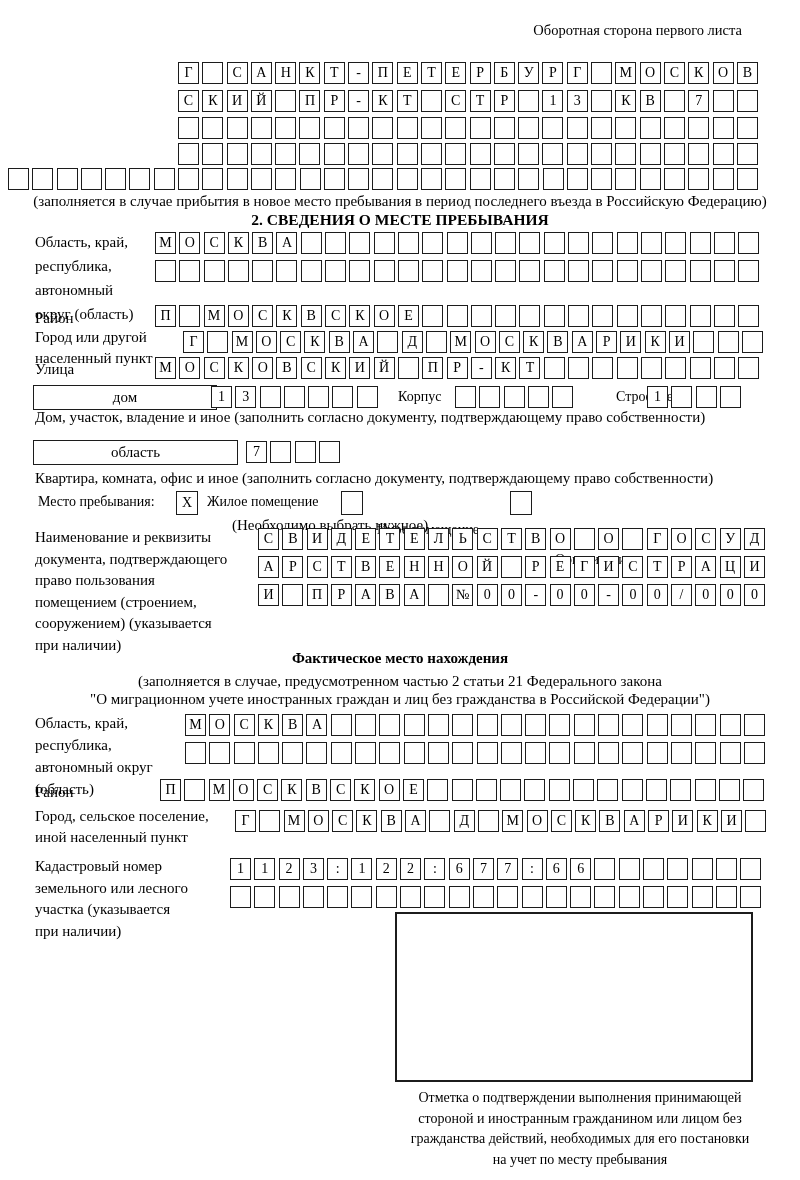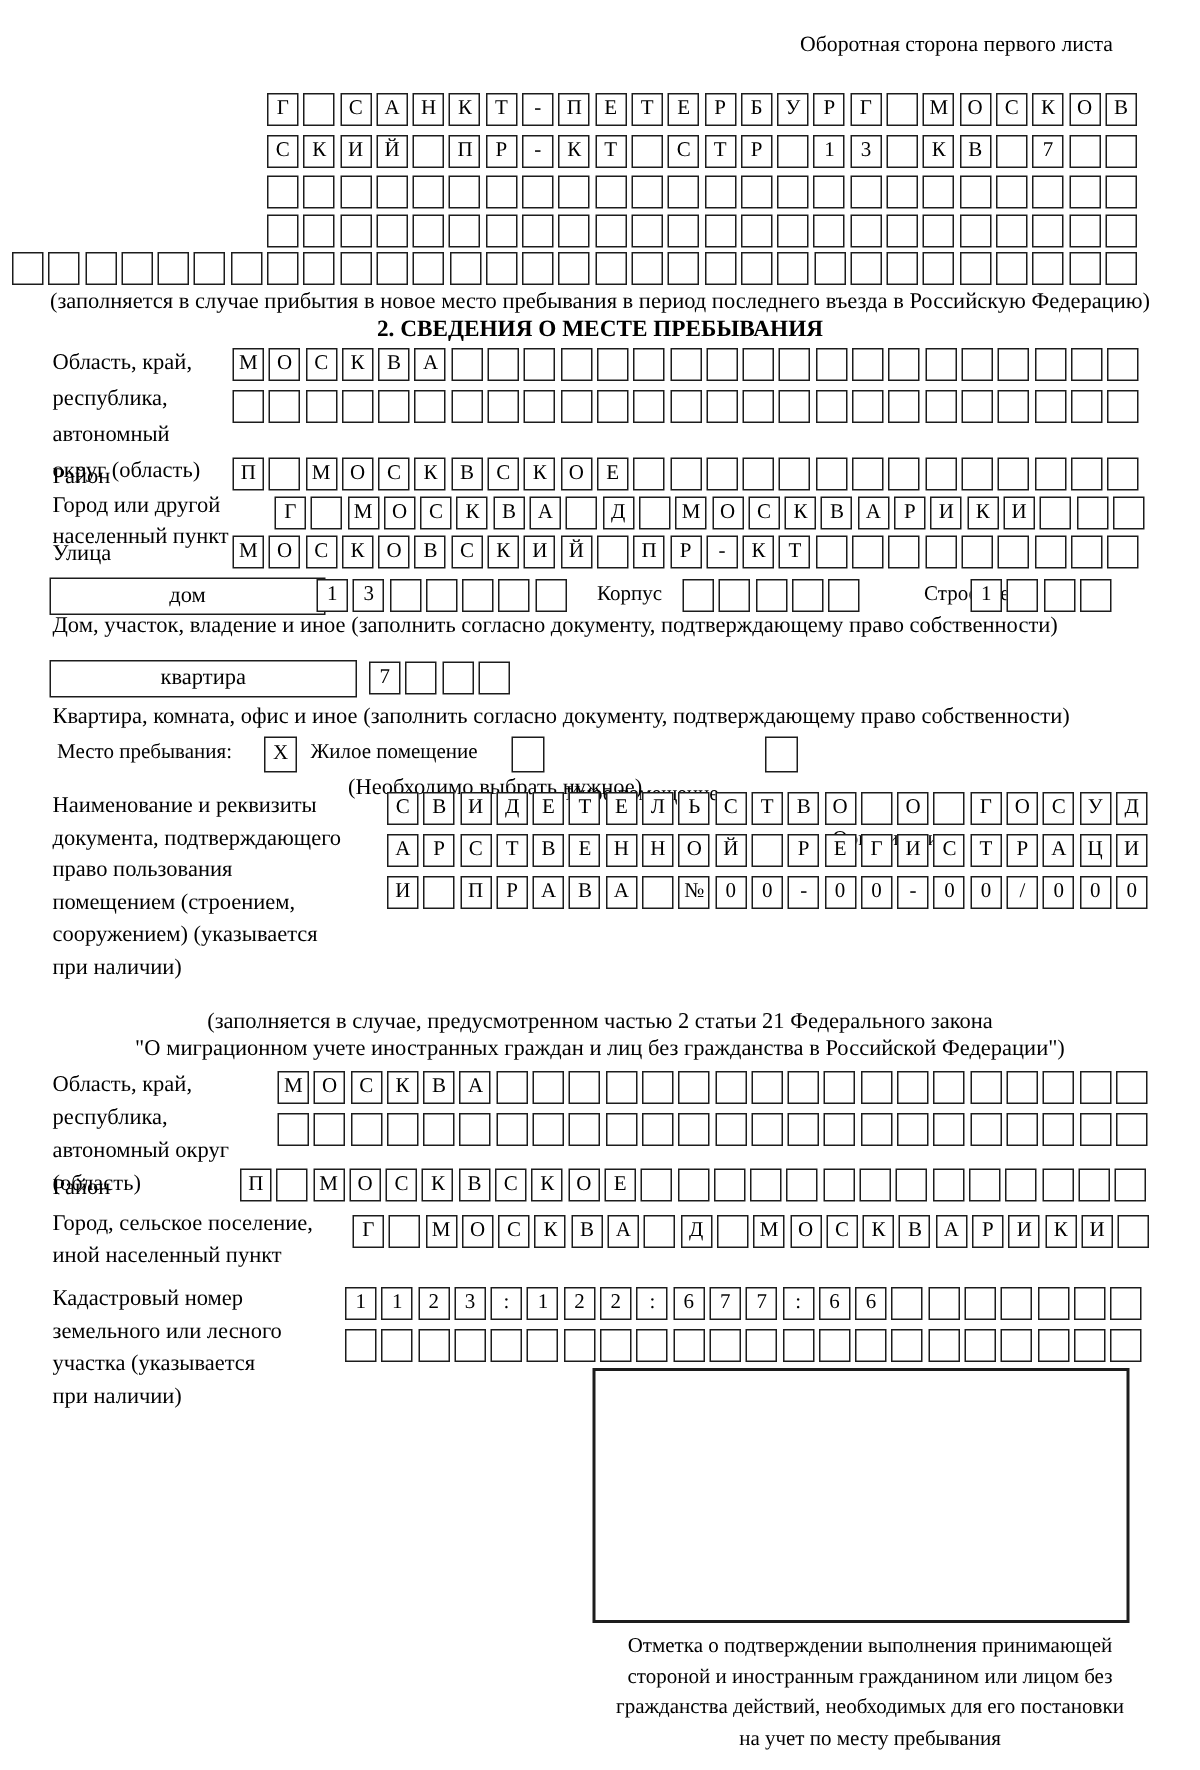--- a/index.html
+++ b/index.html
@@ -339,21 +339,21 @@
     </div>
   <div class="inline-lbl" style="left:572px; top:389px;margin-left:44px;">Строение</div>
   <div class="cellrow" style="left:647px; top:386px;">
       <span class="cell">1</span>
       <span class="cell"></span>
       <span class="cell"></span>
       <span class="cell"></span>
     </div>
   <div class="note" style="left:35px; top:398px;margin-top:11px;">Дом, участок, владение и иное (заполнить согласно документу, подтверждающему право собственности)</div>
 
-  <div class="widebox" style="left:33px; top:440px; width:205px;">квартира</div>
+  <div class="widebox" style="left:33px; top:440px; width:205px;">область</div>
   <div class="cellrow" style="left:246px; top:441px;">
       <span class="cell">7</span>
       <span class="cell"></span>
       <span class="cell"></span>
       <span class="cell"></span>
     </div>
   <div class="note" style="left:35px; top:470px;text-align:center;">Квартира, комната, офис и иное (заполнить согласно документу, подтверждающему право собственности)</div>
 
   <div class="inline-lbl" style="left:38px; top:494px;">Место пребывания:</div>
   <div class="cb" style="left:176px; top:491px;">X</div>
@@ -433,20 +433,21 @@
       <span class="cell">0</span>
       <span class="cell">-</span>
       <span class="cell">0</span>
       <span class="cell">0</span>
       <span class="cell">/</span>
       <span class="cell">0</span>
       <span class="cell">0</span>
       <span class="cell">0</span>
     </div>
 
+  <div class="title" style="top:650px; font-size:15px;">Фактическое место нахождения</div>
   <div class="note center" style="top:673px;">(заполняется в случае, предусмотренном частью 2 статьи 21 Федерального закона</div>
   <div class="note center" style="top:691px;">"О миграционном учете иностранных граждан и лиц без гражданства в Российской Федерации")</div>
 
   <div class="lbl" style="left:35px; top:712px; line-height:22px;">Область, край,
 республика,
 автономный округ
 (область)</div>
   <div class="cellrow" style="left:185px; top:714px;">
       <span class="cell">М</span>
       <span class="cell">О</span>

